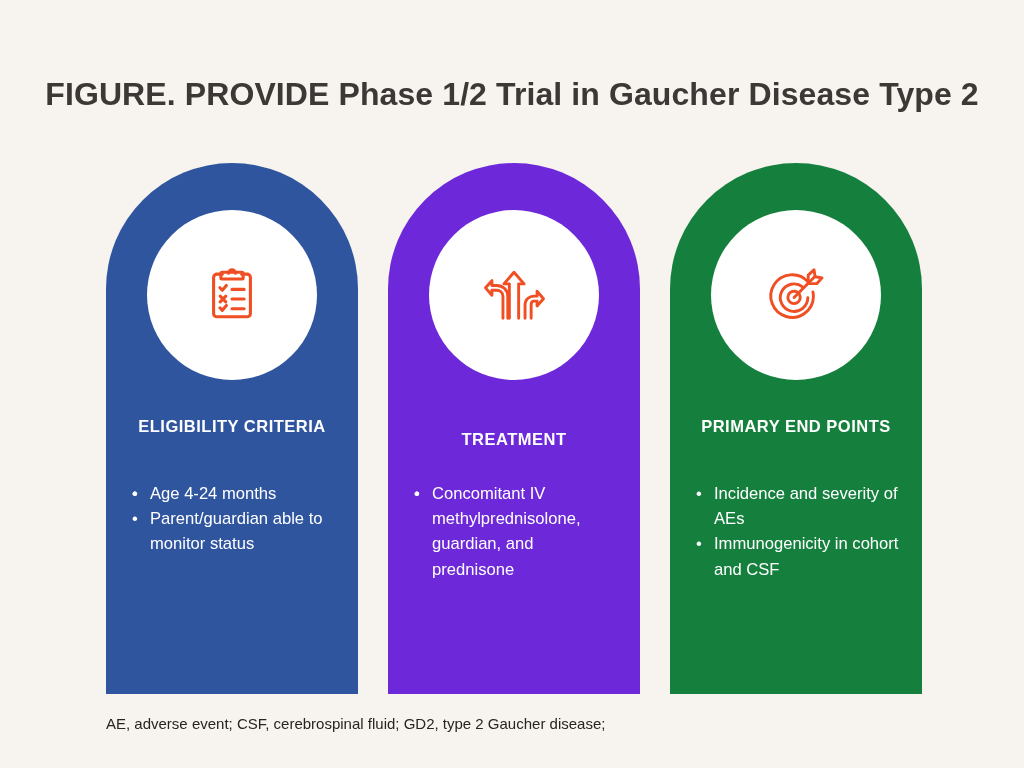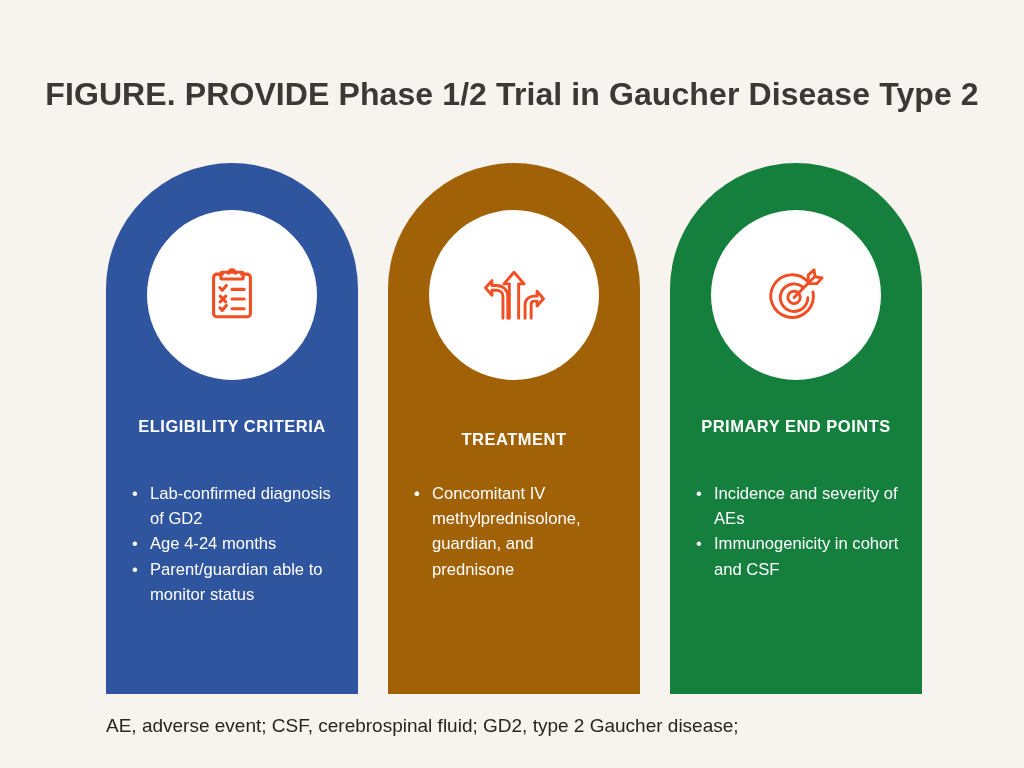--- a/index.html
+++ b/index.html
@@ -43,21 +43,21 @@
 
   .card {
     position: absolute;
     top: 163px;
     width: 252px;
     height: 531px;
     border-radius: 126px 126px 0 0;
     box-sizing: border-box;
   }
   .card-blue   { left: 106px; background: #30559F; padding-left: 16px; }
-  .card-yellow { left: 388px; background: #a16207; padding-left: 44px; }
+  .card-yellow { left: 388px; background: #6d28d9; padding-left: 44px; }
   .card-teal   { left: 670px; background: #15803d; }
 
   .card-circle {
     position: absolute;
     left: 50%;
     top: 47px;
     transform: translateX(-50%);
     width: 170px;
     height: 170px;
     border-radius: 50%;
@@ -117,21 +117,21 @@
   
   .card-yellow .card-heading { top: 265px; }
   .card-yellow .card-list    { top: 318px; }
   .card-teal   .card-list    { top: 318px; }
 
   
   .footnote {
     position: absolute;
     left: 106px;
     top: 715px;
-    font-size: 19px;
+    font-size: 15px;
     color: #28241F;
     white-space: nowrap;
   }
 </style>
 </head>
 <body>
 
 <div id="figure-root">
 
   <div class="figure-title">FIGURE. PROVIDE Phase 1/2 Trial in Gaucher Disease Type 2</div>
@@ -145,21 +145,21 @@
           <path d="M22 8.5h20a1.5 1.5 0 0 1 1.5 1.5v4.5a1 1 0 0 1-1 1h-21a1 1 0 0 1-1-1V10A1.5 1.5 0 0 1 22 8.5z"></path>
           <path d="M28.5 9.5a3.5 3.5 0 0 1 7 0"></path>
           <path d="M19.5 24.5l2.5 2.6 4.2-5"></path>
           <path d="M19.8 33.2l5.8 5.8M25.6 33.2l-5.8 5.8"></path>
           <path d="M19.5 45.2l2.5 2.6 4.2-5"></path>
           <path d="M32 26.2h12.5M32 36.2h12.5M32 46.2h12.5"></path>
         </svg>
       </div>
       <div class="card-heading">ELIGIBILITY CRITERIA</div>
       <ul class="card-list">
-        <li><span class="bullet">•</span><span>Lab-confirmed diagnosis of GD2</span></li>
+        <li><span class="bullet">•</span></li>
         <li><span class="bullet">•</span><span>Age 4-24 months</span></li>
         <li><span class="bullet">•</span><span>Parent/guardian able to monitor status</span></li>
       </ul>
     </div>
 
     <div class="card card-yellow">
       <div class="card-circle">
         <svg class="card-icon" viewBox="0 0 64 64" fill="none" stroke="#F04E23" stroke-width="3" stroke-linecap="round" stroke-linejoin="round">
 
           <path d="M27.2 56V20.5h-5.6L32 8.5l10.4 12h-5.6V56"></path>

